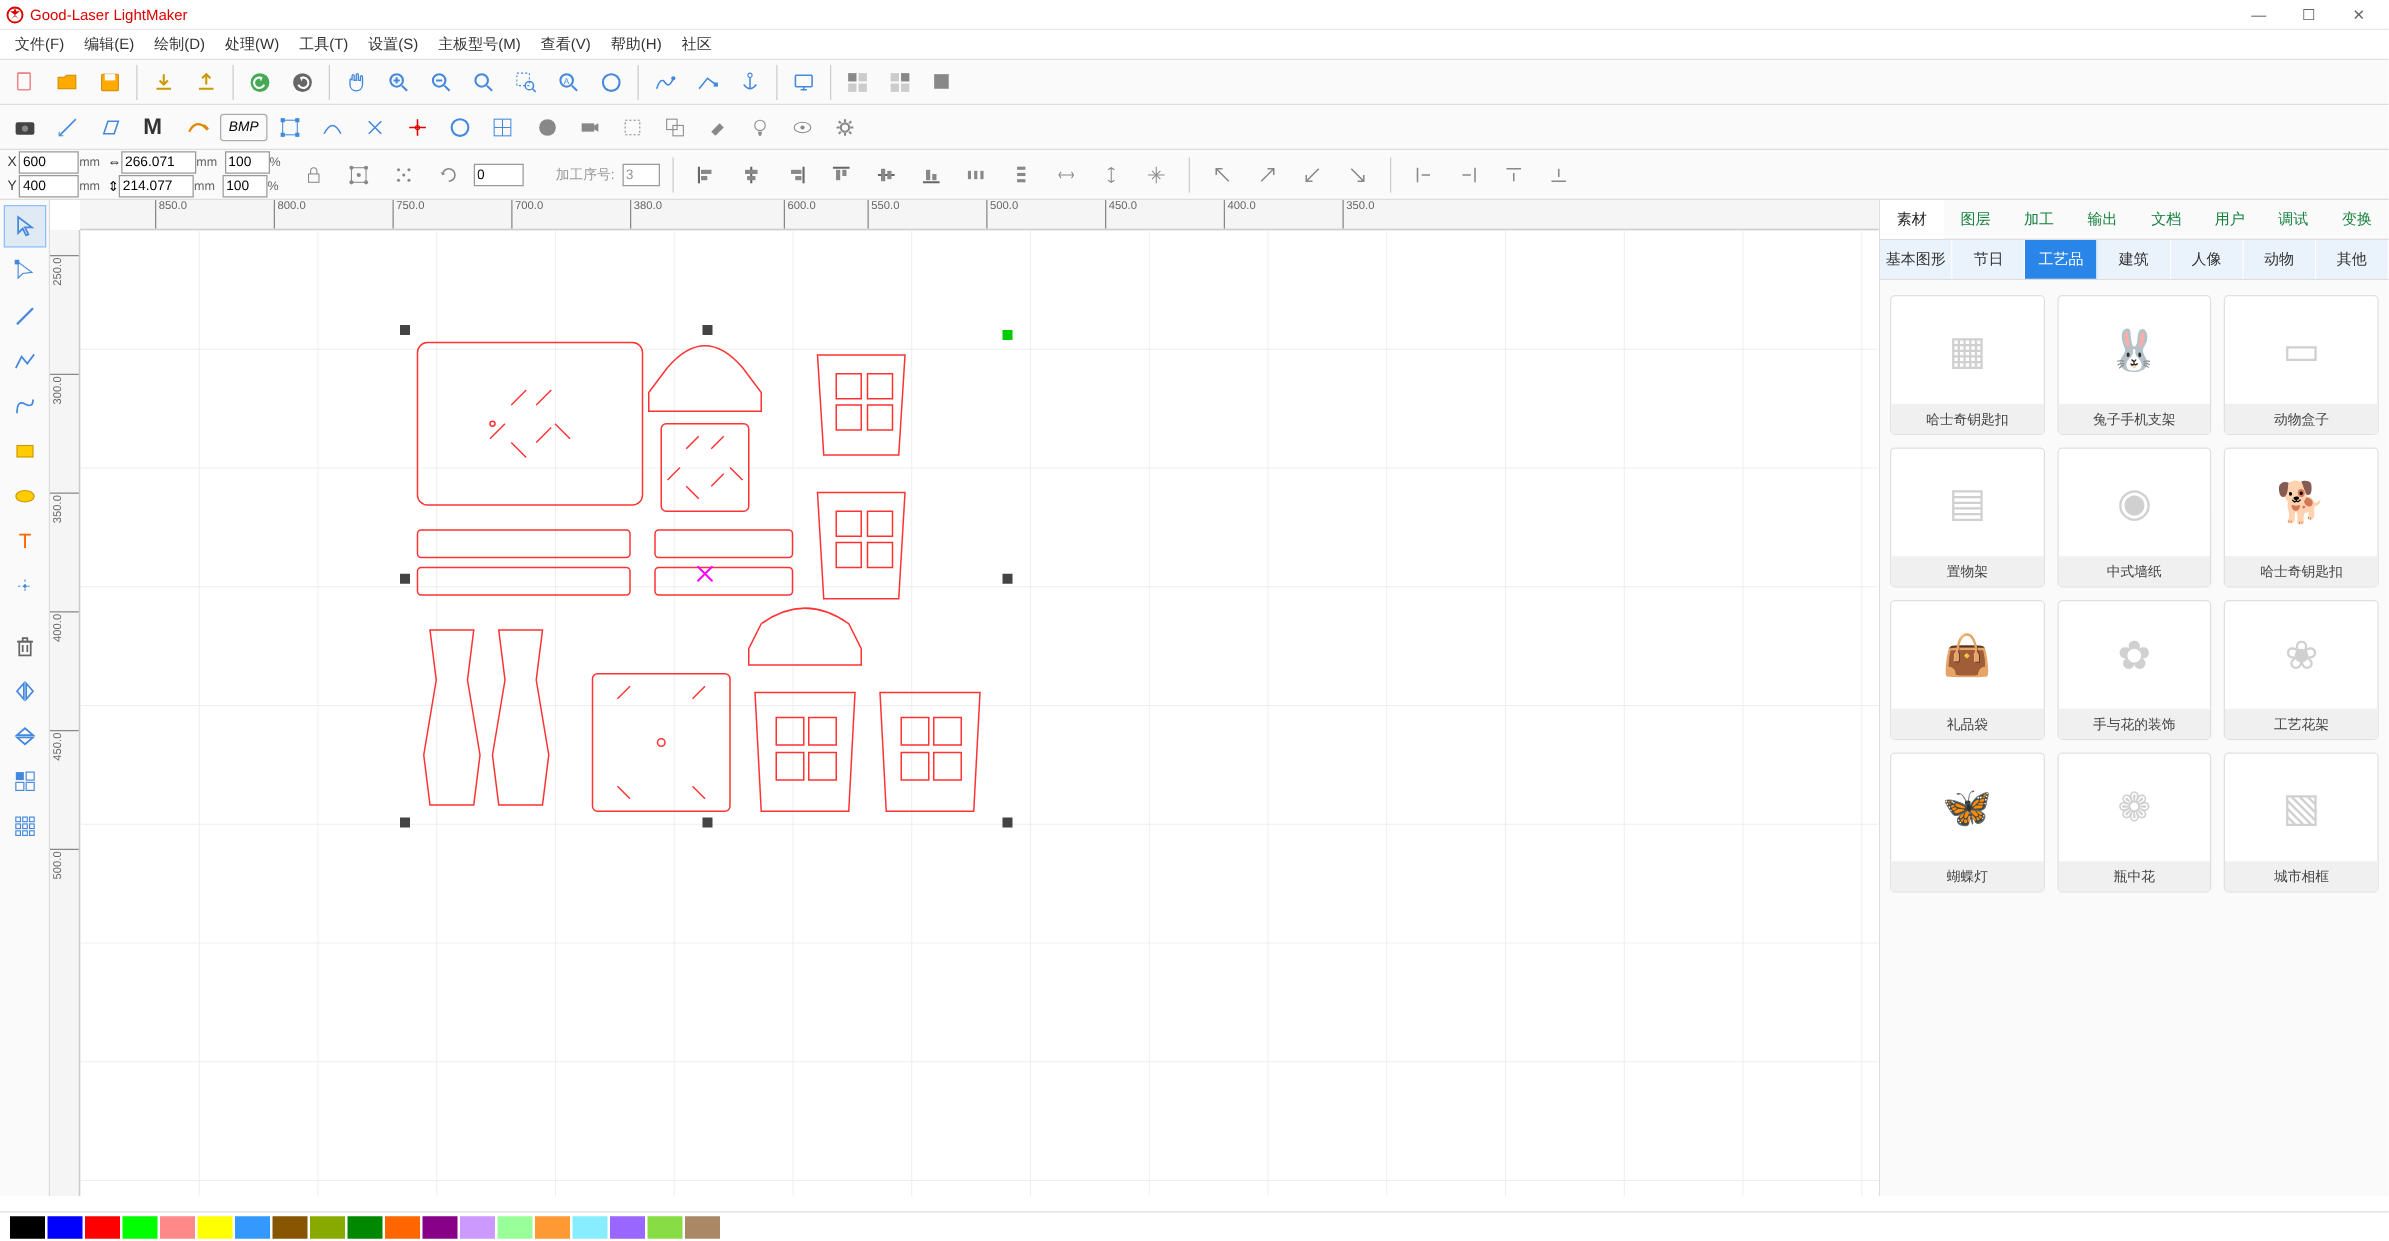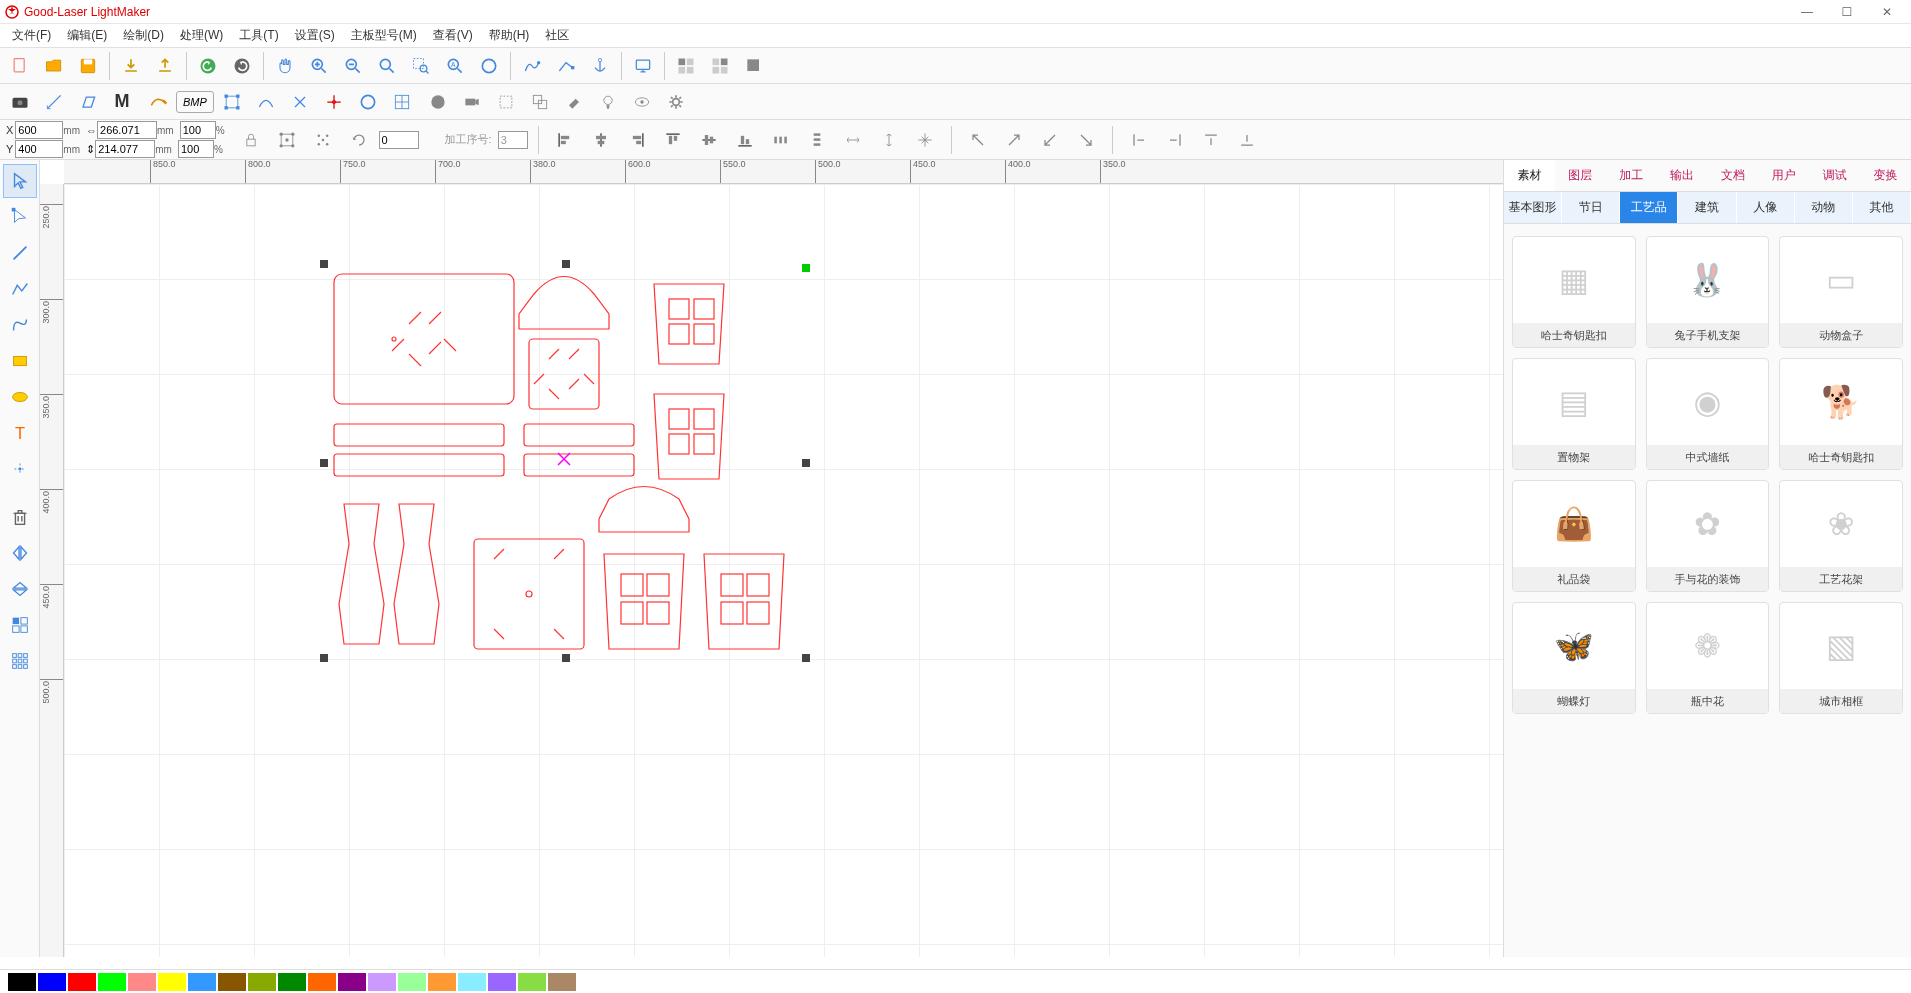--- a/index.html
+++ b/index.html
@@ -30,41 +30,41 @@
 .main { display: flex; height: calc(100vh - 196px); }
 
 .sidetools { width: 40px; background: #fafafa; border-right: 1px solid #ddd; display: flex; flex-direction: column; align-items: center; padding-top: 4px; gap: 2px; }
 .stool { width: 34px; height: 34px; display: flex; align-items: center; justify-content: center; border: 1px solid transparent; cursor: pointer; }
 .stool.sel { background: #e0eaf5; border-color: #90c0ff; }
 .stool svg { width: 22px; height: 22px; }
 
 .canvaswrap { flex: 1; position: relative; background: #fff; display: flex; flex-direction: column; overflow: hidden; }
 .ruler-h { height: 24px; background: #f5f5f5; border-bottom: 1px solid #ccc; position: relative; font-size: 9px; color: #666; overflow: hidden; margin-left: 24px;}
 .ruler-h .tick { position: absolute; bottom: 0; border-left: 1px solid #888; height: 6px; }
-.ruler-h .tick.major { height: 24px; margin-left: 26px; }
+.ruler-h .tick.major { height: 24px; }
 .ruler-h .tick span { position: absolute; top: 0px; left: 2px; }
 .canvasbody { flex: 1; display: flex; }
 .ruler-v { width: 24px; background: #f5f5f5; border-right: 1px solid #ccc; position: relative; font-size: 9px; color: #666; overflow: hidden; }
 .ruler-v .tick { position: absolute; left: 0; border-top: 1px solid #888; width: 6px; }
 .ruler-v .tick.major { width: 24px; }
 .ruler-v .tick span { position: absolute; left: 1px; top: 1px; writing-mode: vertical-rl; transform: rotate(180deg);}
 .canvas { flex: 1; position: relative; background: #fff; overflow: hidden; }
 .grid { position: absolute; inset: 0; background-image:
   linear-gradient(to right, #eee 1px, transparent 1px),
   linear-gradient(to bottom, #eee 1px, transparent 1px);
   background-size: 95px 95px;
 }
 .shapes { position: absolute; left: 260px; top: 80px; }
 .shapes svg { overflow: visible; }
 .selmarker { position: absolute; width: 8px; height: 8px; background: #444; }
 .selmarker.g { background: #0c0; }
 
 .rightpanel { width: 408px; background: #fafafa; border-left: 1px solid #ddd; display: flex; flex-direction: column; }
 .rtabs1 { display: flex; border-bottom: 1px solid #ddd; height: 32px; }
-.rtabs1 .rtab { flex: 1; display: flex; align-items: center; justify-content: center; font-size: 12px; color: #be185d; cursor: pointer; }
+.rtabs1 .rtab { flex: 1; display: flex; align-items: center; justify-content: center; font-size: 12px; color: #15803d; cursor: pointer; }
 .rtabs1 .rtab.sel { color: #222; background: #fff; font-weight: 500;}
 .rtabs2 { display: flex; height: 32px; border-bottom: 1px solid #ddd; flex-wrap: nowrap;}
 .rtabs2 .rtab { flex: 1; display: flex; align-items: center; justify-content: center; font-size: 12px; cursor: pointer; background: #eaf2fb; color: #333; border-right: 1px solid #fff;}
 .rtabs2 .rtab.sel { background: #2a85e8; color: #fff; }
 .gallery { flex: 1; overflow-y: auto; padding: 12px 8px; display: grid; grid-template-columns: repeat(3, 1fr); gap: 10px; align-content: start; }
 .gitem { background: #fff; border: 1px solid #e0e0e0; border-radius: 4px; display: flex; flex-direction: column; height: 112px; }
 .gitem .thumb { flex: 1; display: flex; align-items: center; justify-content: center; color: #d0d0d0; }
 .gitem .lab { height: 24px; background: #f0f0f0; display: flex; align-items: center; justify-content: center; font-size: 11px; color: #444; }
 .rbottom { padding: 10px; display: flex; gap: 8px; border-top: 1px solid #ddd; align-items: center;}
 .rbottom select { flex: 1; height: 30px; border: 1px solid #aaa; font-size: 13px; padding: 0 6px; background: #fff;}
@@ -629,21 +629,21 @@
         </div>
         <div class="tick major" style="left: 250px;">
           <span>750.0</span>
         </div>
         <div class="tick major" style="left: 345px;">
           <span>700.0</span>
         </div>
         <div class="tick major" style="left: 440px;">
           <span>380.0</span>
         </div>
-        <div class="tick major" style="left: 535px;">
+        <div class="tick major" style="left: 563px;">
           <span>600.0</span>
         </div>
         <div class="tick major" style="left: 630px;">
           <span>550.0</span>
         </div>
         <div class="tick major" style="left: 725px;">
           <span>500.0</span>
         </div>
         <div class="tick major" style="left: 820px;">
           <span>450.0</span>

